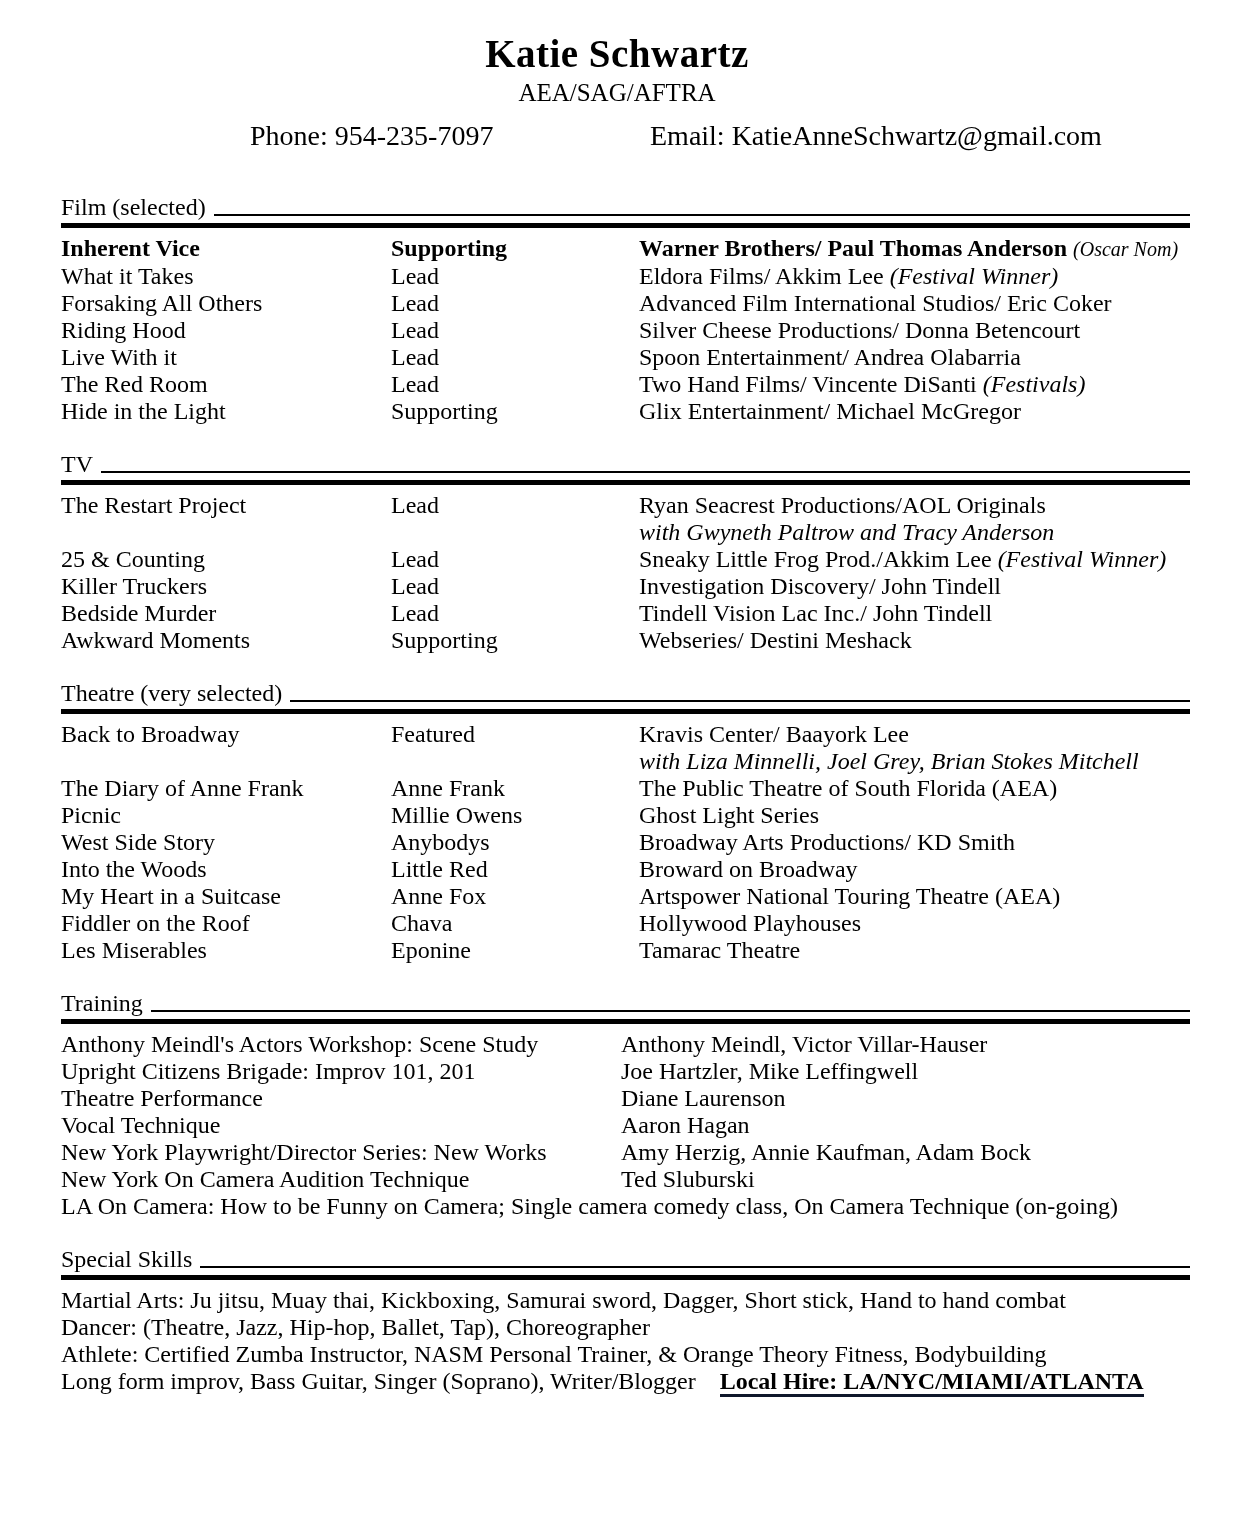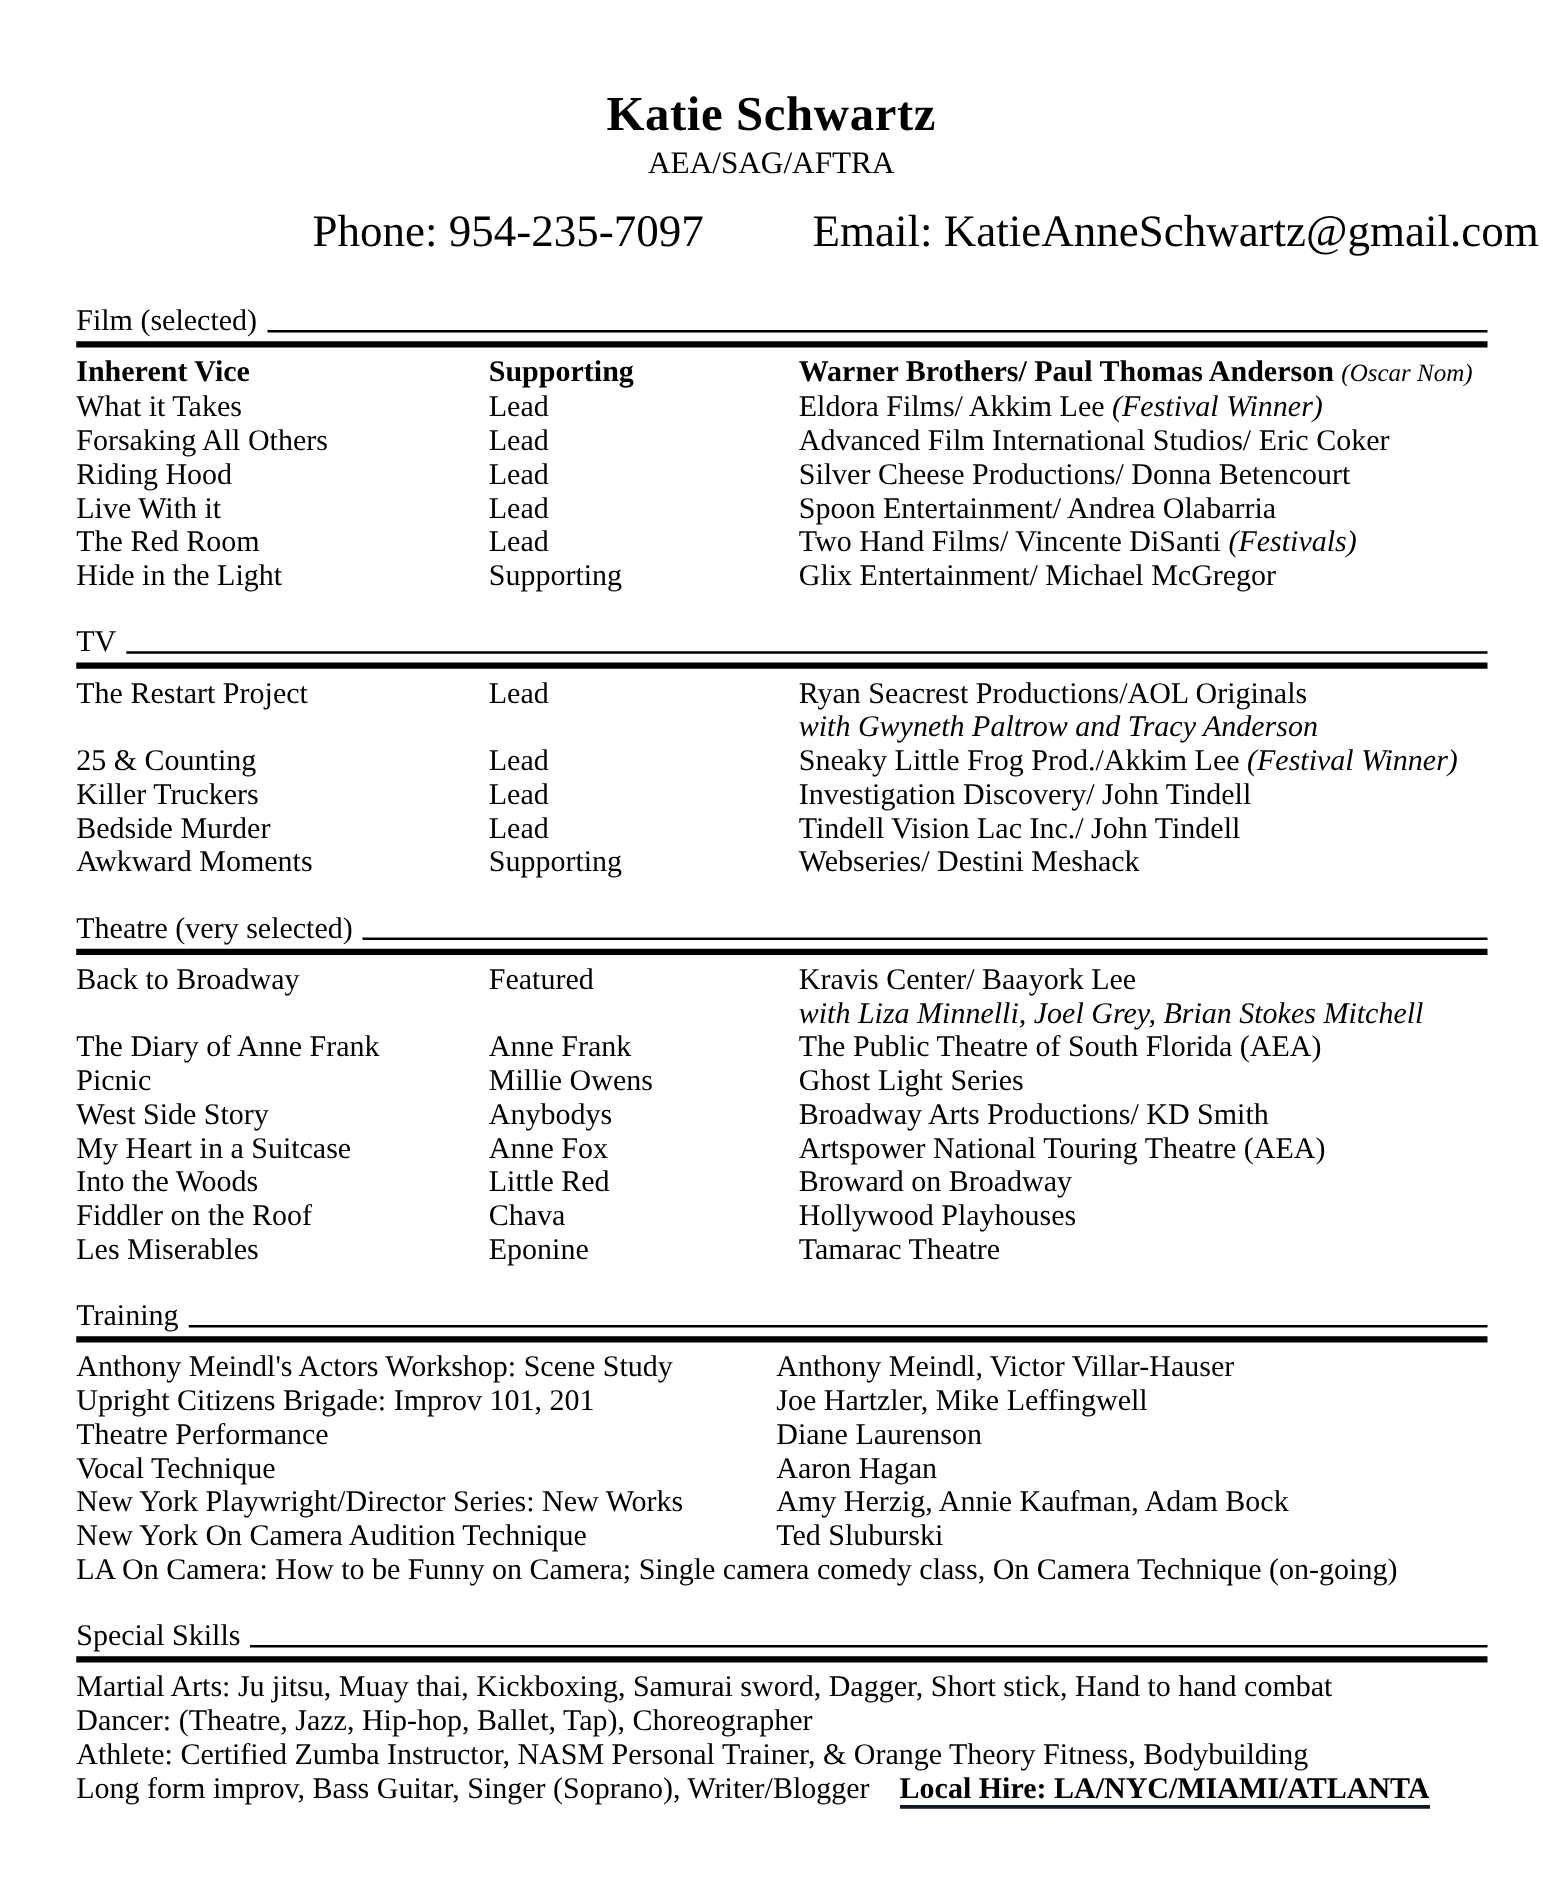--- a/index.html
+++ b/index.html
@@ -6,24 +6,24 @@
   .page {
     position: relative;
     width: 1234px;
     height: 1522px;
     background: #ffffff;
     color: #000000;
     font-family: "Liberation Serif", "DejaVu Serif", serif;
     overflow: hidden;
   }
   
-  .header { padding-top: 70px; text-align: center; }
+  .header { padding-top: 32px; text-align: center; }
   .name { font-size: 39px; font-weight: bold; line-height: 44px; letter-spacing: 0.5px; }
   .unions { font-size: 25px; line-height: 29px; margin-top: 2px; }
-  .contact { position: relative; height: 36px; margin-top: 24px; font-size: 36px; line-height: 33px; text-align: right; }
+  .contact { position: relative; height: 36px; margin-top: 12px; font-size: 28px; line-height: 33px; text-align: right; }
   .contact .phone { position: absolute; left: 250px; top: 0; }
   .contact .email { position: absolute; left: 650px; top: 0; }
   
   .main { margin: 38px 44px 0 45px; }
   .section { margin-top: 25px; margin-left: 16px; }
   .section:first-child { margin-top: 0; }
   .section-heading { display: flex; font-size: 24px; line-height: 28px; }
   .heading-text { white-space: pre; padding-right: 8px; }
   .heading-fill { flex: 1; border-bottom: 2px solid #000; margin-bottom: 5px; align-self: flex-end; }
   .thick-rule { border-top: 5px solid #000; margin-top: 2px; }
@@ -178,28 +178,28 @@
             <span class="col-title">Picnic</span>
             <span class="col-role">Millie Owens</span>
             <span class="col-company"><span class="company-text">Ghost Light Series</span></span>
           </div>
           <div class="credit-row">
             <span class="col-title">West Side Story</span>
             <span class="col-role">Anybodys</span>
             <span class="col-company"><span class="company-text">Broadway Arts Productions/ KD Smith</span></span>
           </div>
           <div class="credit-row">
+            <span class="col-title">Into the Woods</span>
+            <span class="col-role">Little Red</span>
+            <span class="col-company"><span class="company-text">Broward on Broadway</span></span>
+          </div>
+          <div class="credit-row">
             <span class="col-title">My Heart in a Suitcase</span>
             <span class="col-role">Anne Fox</span>
             <span class="col-company"><span class="company-text">Artspower National Touring Theatre (AEA)</span></span>
-          </div>
-          <div class="credit-row">
-            <span class="col-title">Into the Woods</span>
-            <span class="col-role">Little Red</span>
-            <span class="col-company"><span class="company-text">Broward on Broadway</span></span>
           </div>
           <div class="credit-row">
             <span class="col-title">Fiddler on the Roof</span>
             <span class="col-role">Chava</span>
             <span class="col-company"><span class="company-text">Hollywood Playhouses</span></span>
           </div>
           <div class="credit-row">
             <span class="col-title">Les Miserables</span>
             <span class="col-role">Eponine</span>
             <span class="col-company"><span class="company-text">Tamarac Theatre</span></span>

